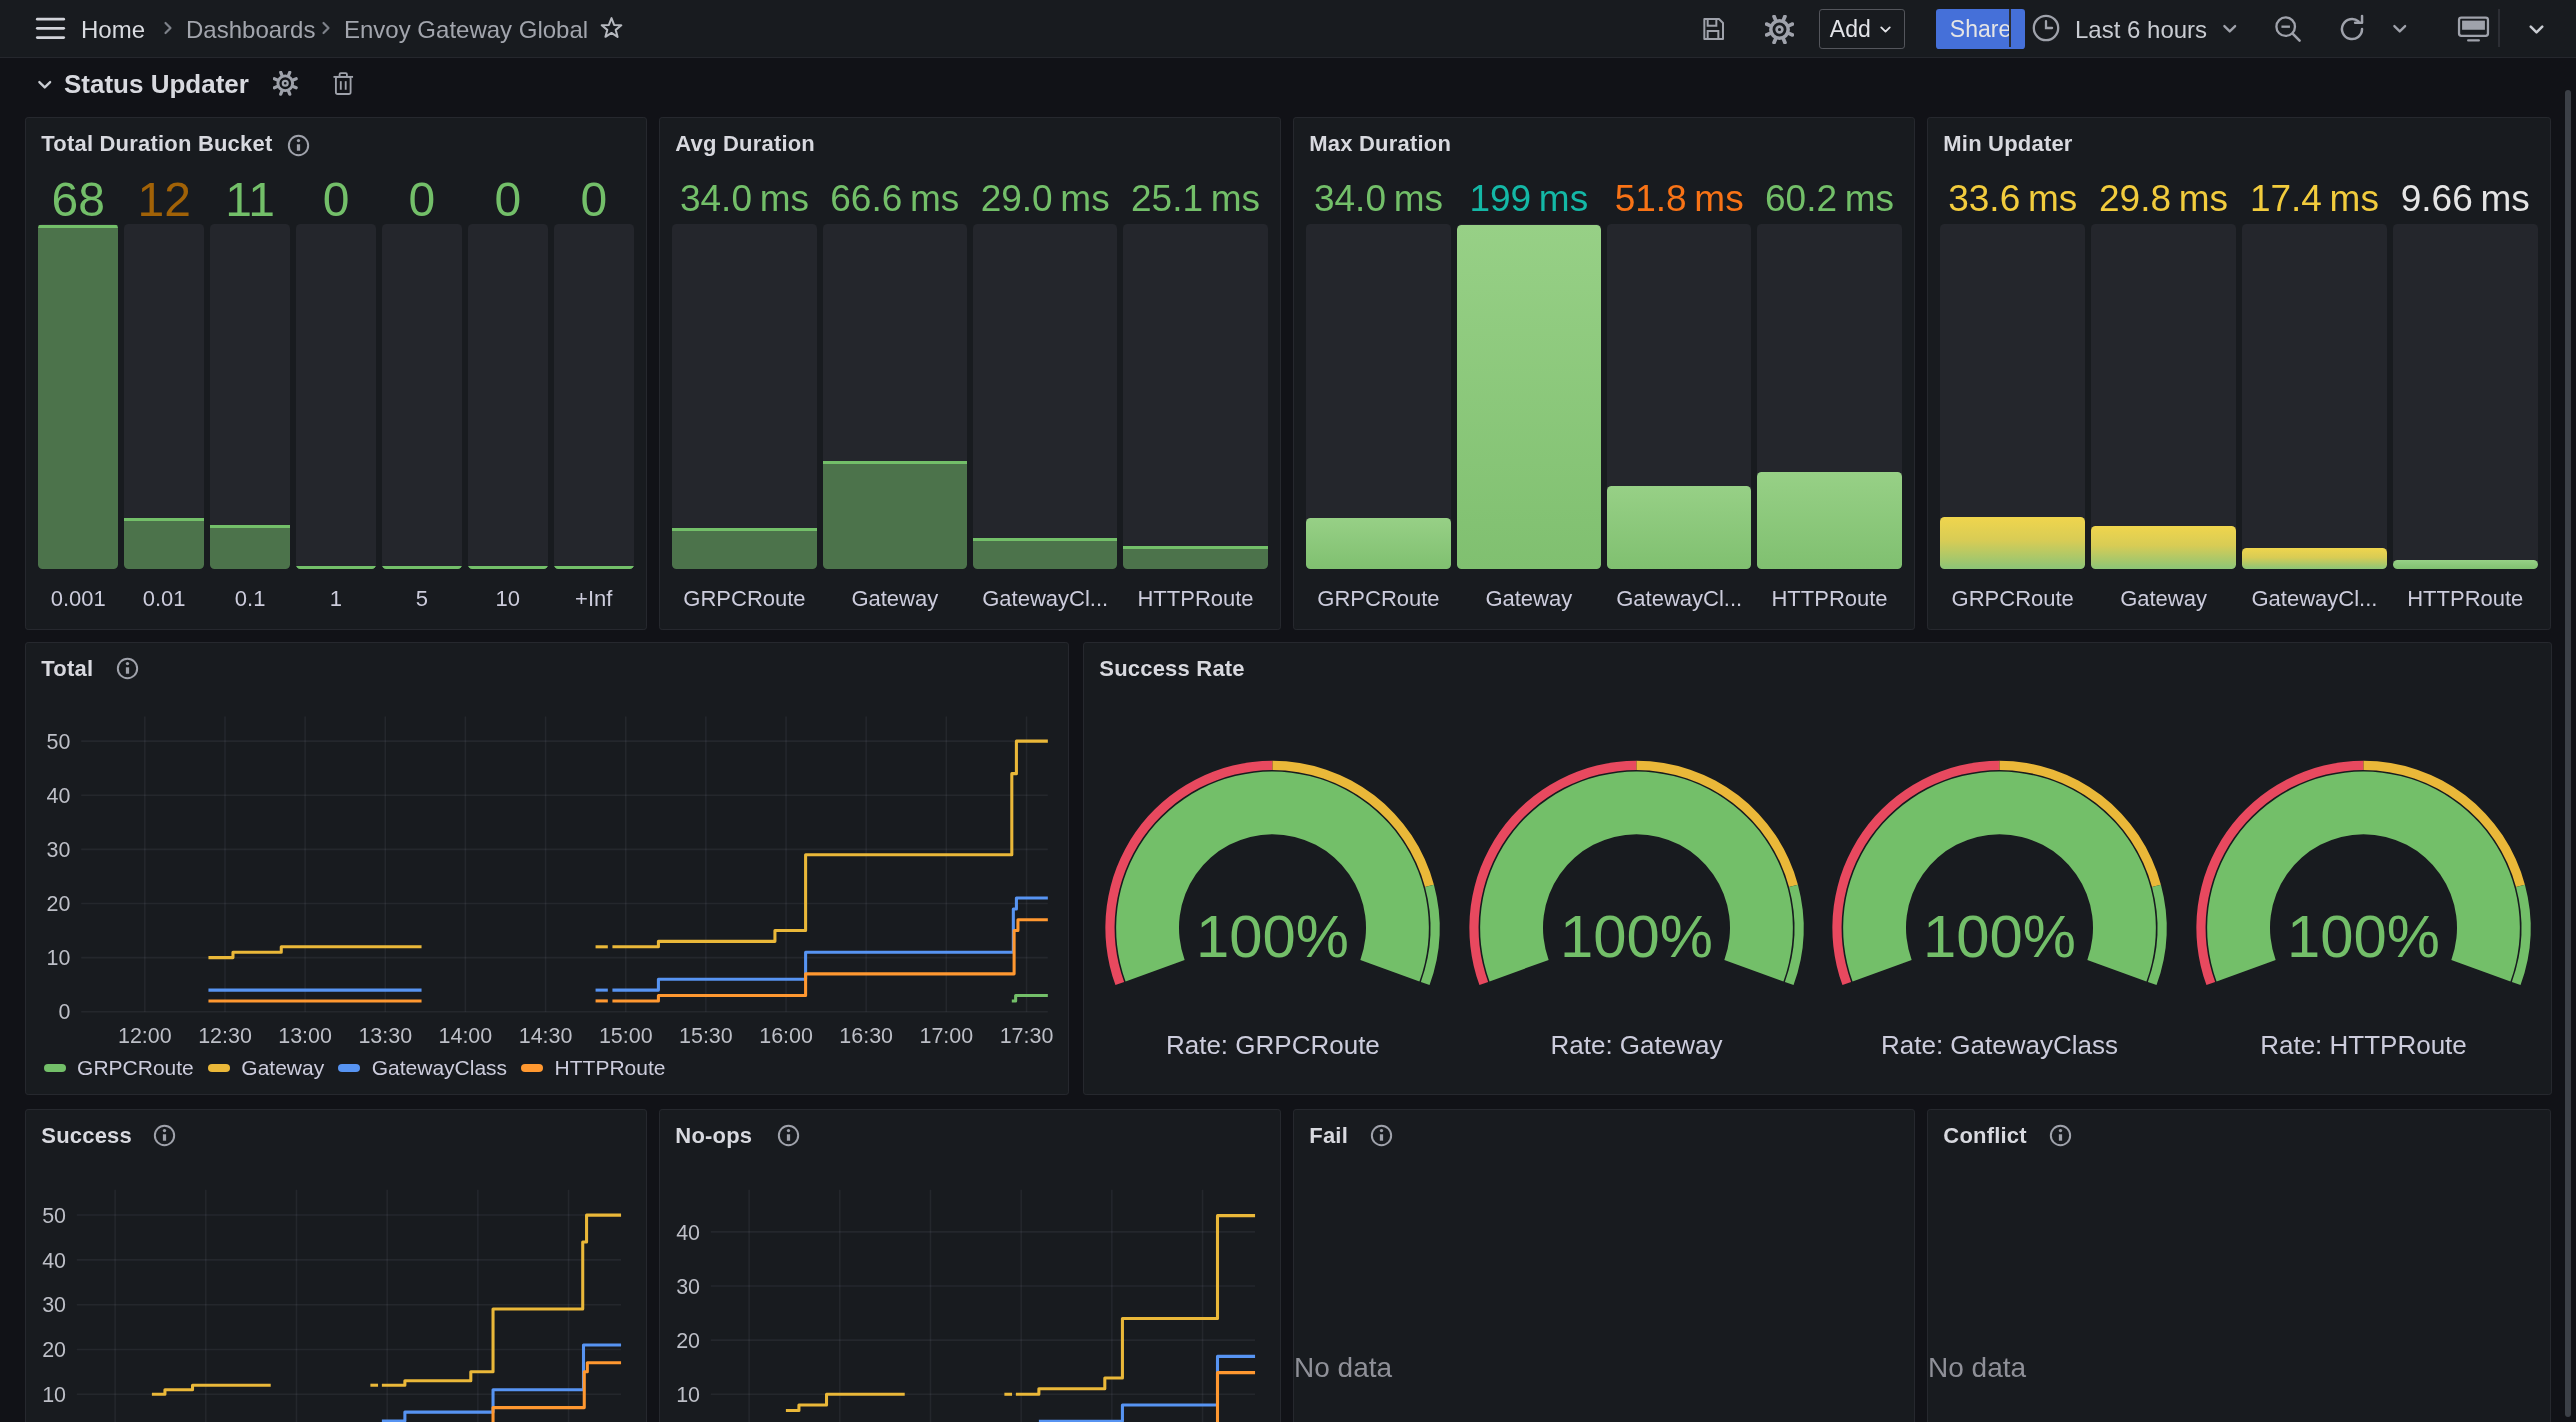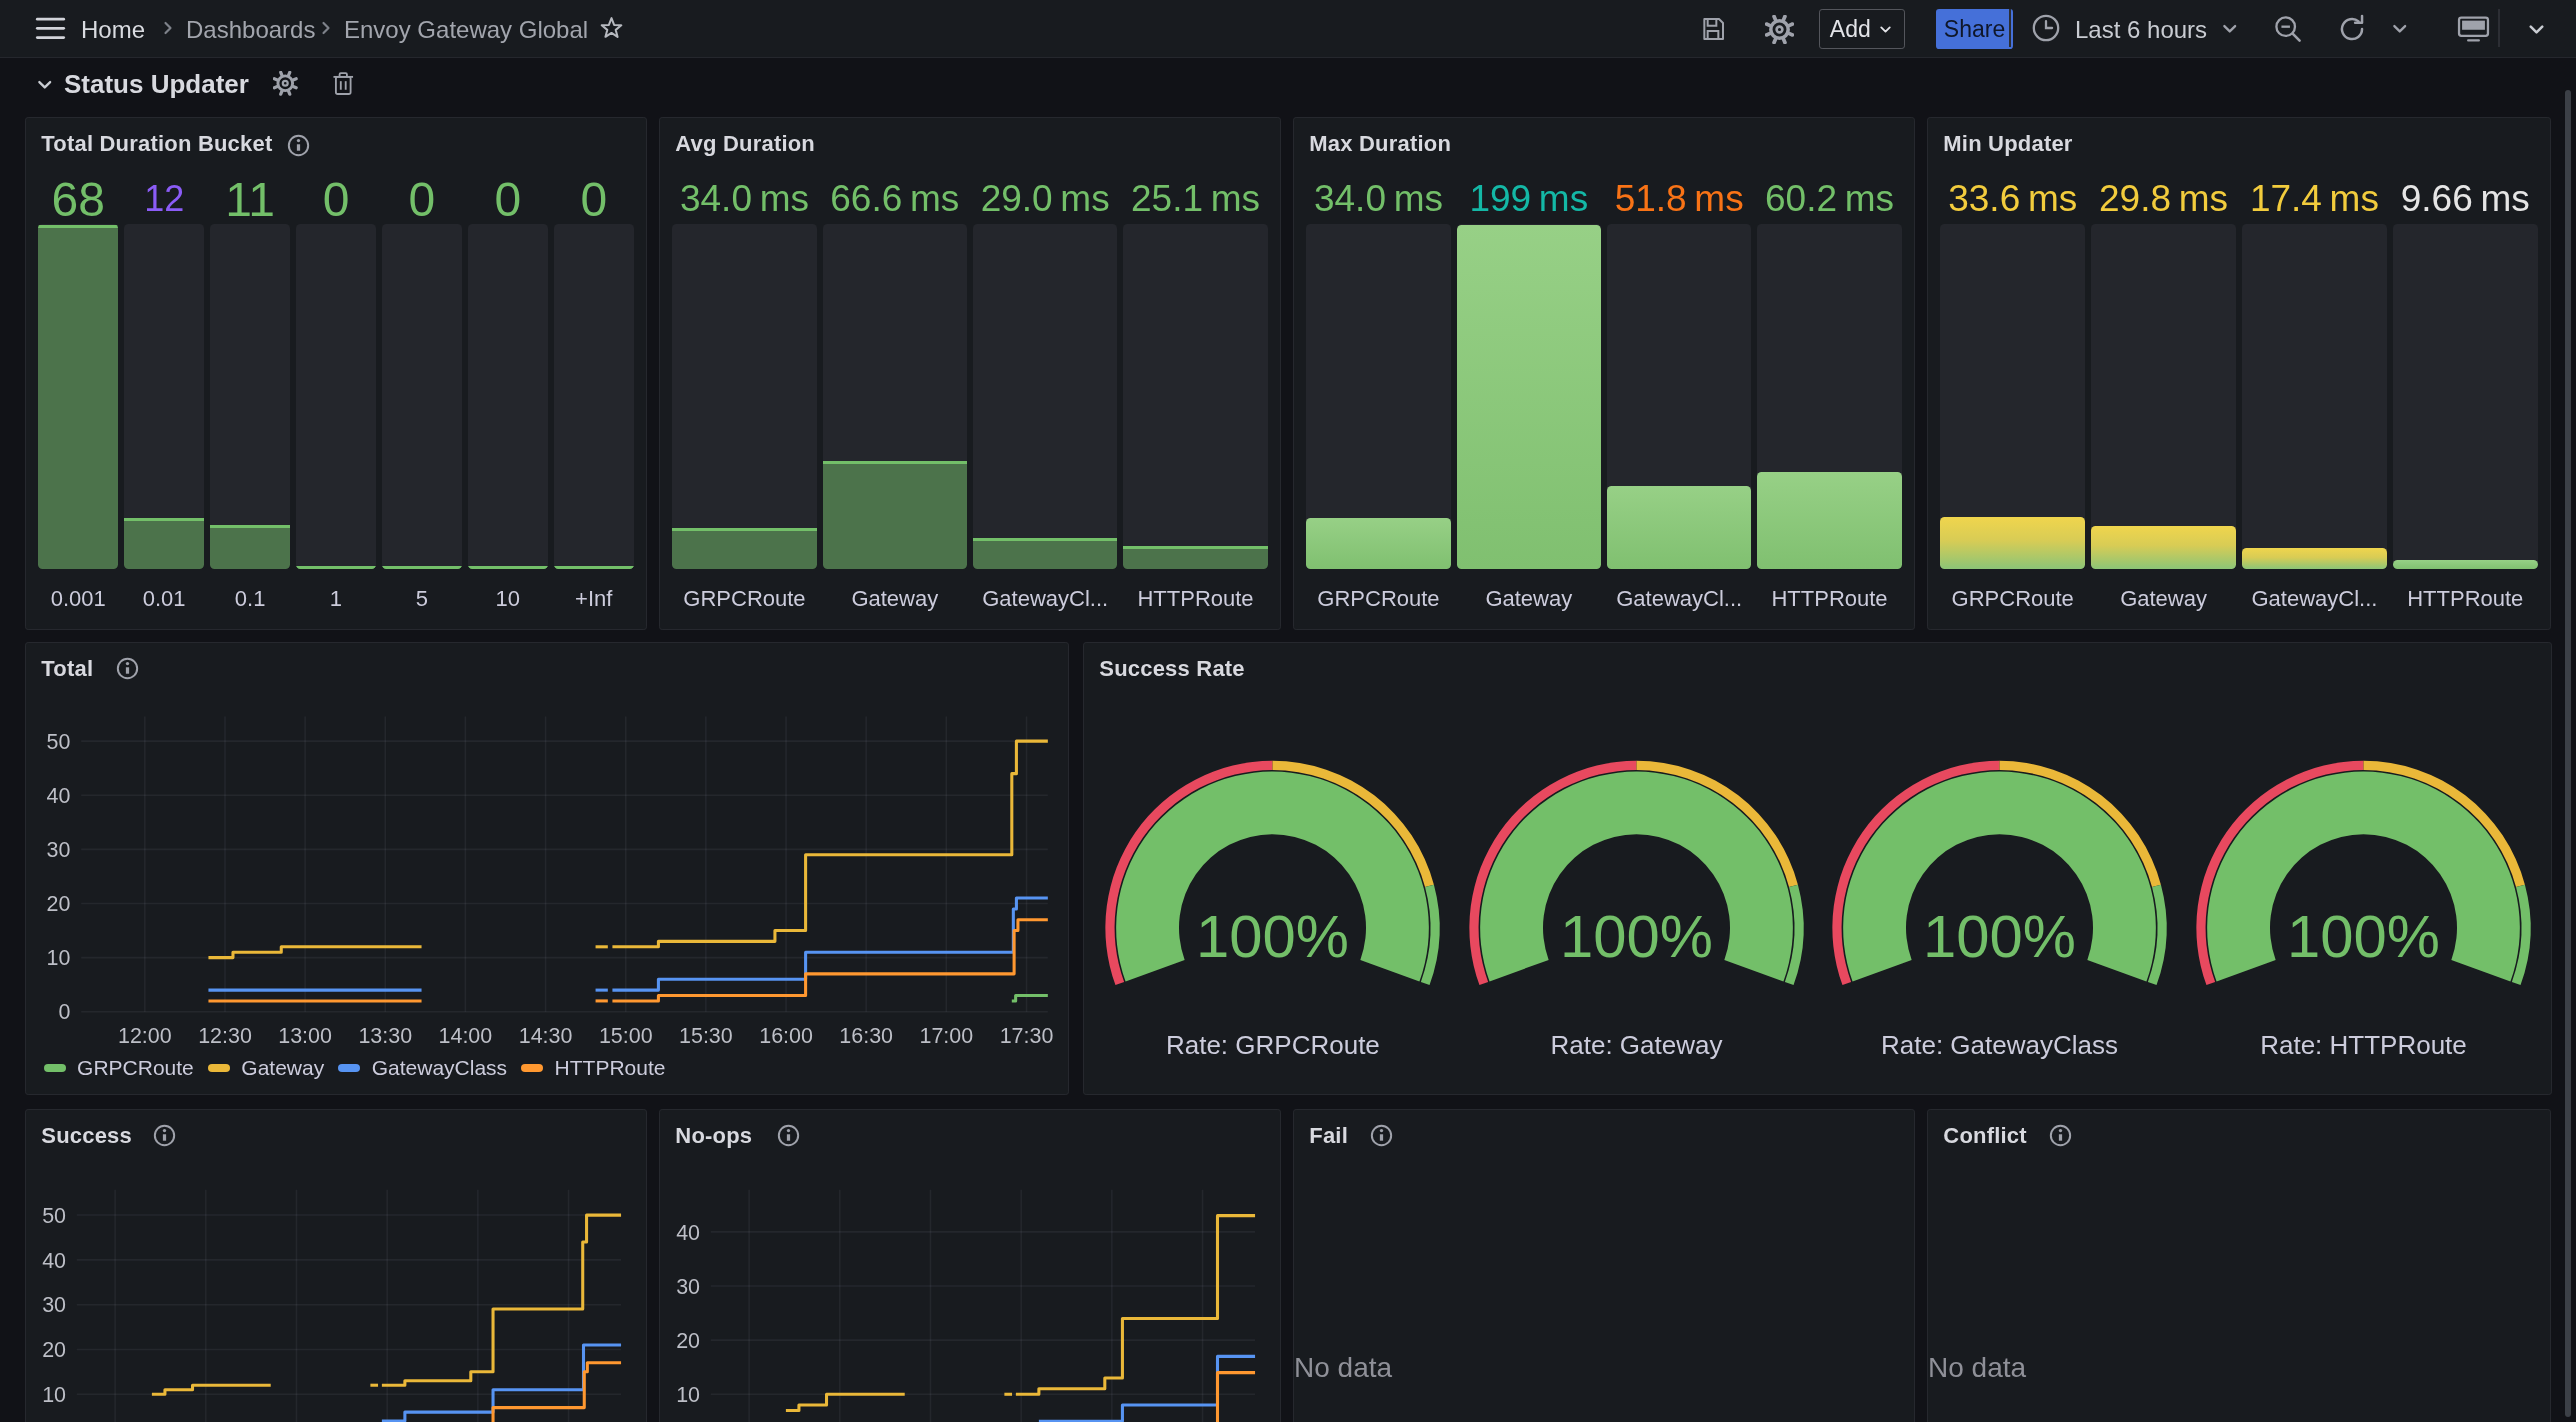--- a/index.html
+++ b/index.html
@@ -58,21 +58,21 @@
       <line x1="13.9" y1="6.7" x2="11.9" y2="2.0" stroke="#9fa2ab" stroke-width="4.9" stroke-linecap="round"></line>
       <line x1="6.7" y1="13.9" x2="2.0" y2="11.9" stroke="#9fa2ab" stroke-width="4.9" stroke-linecap="round"></line>
       <line x1="6.7" y1="24.1" x2="2.0" y2="26.1" stroke="#9fa2ab" stroke-width="4.9" stroke-linecap="round"></line>
       <line x1="13.9" y1="31.3" x2="11.9" y2="36.0" stroke="#9fa2ab" stroke-width="4.9" stroke-linecap="round"></line>
       <line x1="24.1" y1="31.3" x2="26.1" y2="36.0" stroke="#9fa2ab" stroke-width="4.9" stroke-linecap="round"></line>
       <line x1="31.3" y1="24.1" x2="36.0" y2="26.1" stroke="#9fa2ab" stroke-width="4.9" stroke-linecap="round"></line>
     </svg>
     <div class="btn" style="left:1819px;width:86px;border:1.5px solid #54565c;color:#e3e4e8">Add&nbsp;<svg width="17" height="17" viewBox="0 0 24 24">
         <path d="M6 9 l6 6 l6 -6" fill="none" stroke="#e3e4e8" stroke-width="2.6" stroke-linecap="round" stroke-linejoin="round"></path>
       </svg></div>
-    <div class="btn" style="left:1936px;width:77px;background:#4570d9;color:#0f172a">Share</div>
+    <div class="btn" style="left:1936px;width:89px;background:#4570d9;color:#e5e5e5">Share</div>
     <div class="vsep" style="left:2009px"></div>
     <svg class="abs" style="left:2030px;top:12.3px" width="32" height="32" viewBox="0 0 42 42">
       <circle cx="21" cy="21" r="16" fill="none" stroke="#9fa2ab" stroke-width="3"></circle>
       <path d="M21 12 v9 h8" fill="none" stroke="#9fa2ab" stroke-width="3" stroke-linecap="round"></path>
     </svg>
     <span class="navtxt" style="left:2075px;color:#c9ccd2;font-weight:500">Last 6 hours</span>
     <svg class="abs" style="left:2219px;top:18.4px" width="21.5" height="21.5" viewBox="0 0 24 24">
       <path d="M6 9 l6 6 l6 -6" fill="none" stroke="#9fa2ab" stroke-width="2.6" stroke-linecap="round" stroke-linejoin="round" transform="rotate(0 12 12)"></path>
     </svg>
     <svg class="abs" style="left:2271px;top:12.3px" width="34" height="34" viewBox="0 0 44 44">
@@ -129,21 +129,21 @@
     </svg>
     <div class="cols" style="grid-template-columns:repeat(7,1fr)">
       <div class="col">
         <div class="bval" style="font-size:48px;color:#73bf69">68</div>
         <div class="track">
           <div class="fill" style="height:344px;background:rgba(115,191,105,0.50);border-top:3.1px solid #73bf69"></div>
         </div>
         <div class="xlab">0.001</div>
       </div>
       <div class="col">
-        <div class="bval" style="font-size:36px;color:#8b5cf6">12</div>
+        <div class="bval" style="font-size:48px;color:#a16207">12</div>
         <div class="track">
           <div class="fill" style="height:51px;background:rgba(115,191,105,0.50);border-top:3.1px solid #73bf69"></div>
         </div>
         <div class="xlab">0.01</div>
       </div>
       <div class="col">
         <div class="bval" style="font-size:48px;color:#73bf69">11</div>
         <div class="track">
           <div class="fill" style="height:44px;background:rgba(115,191,105,0.50);border-top:3.1px solid #73bf69"></div>
         </div>

